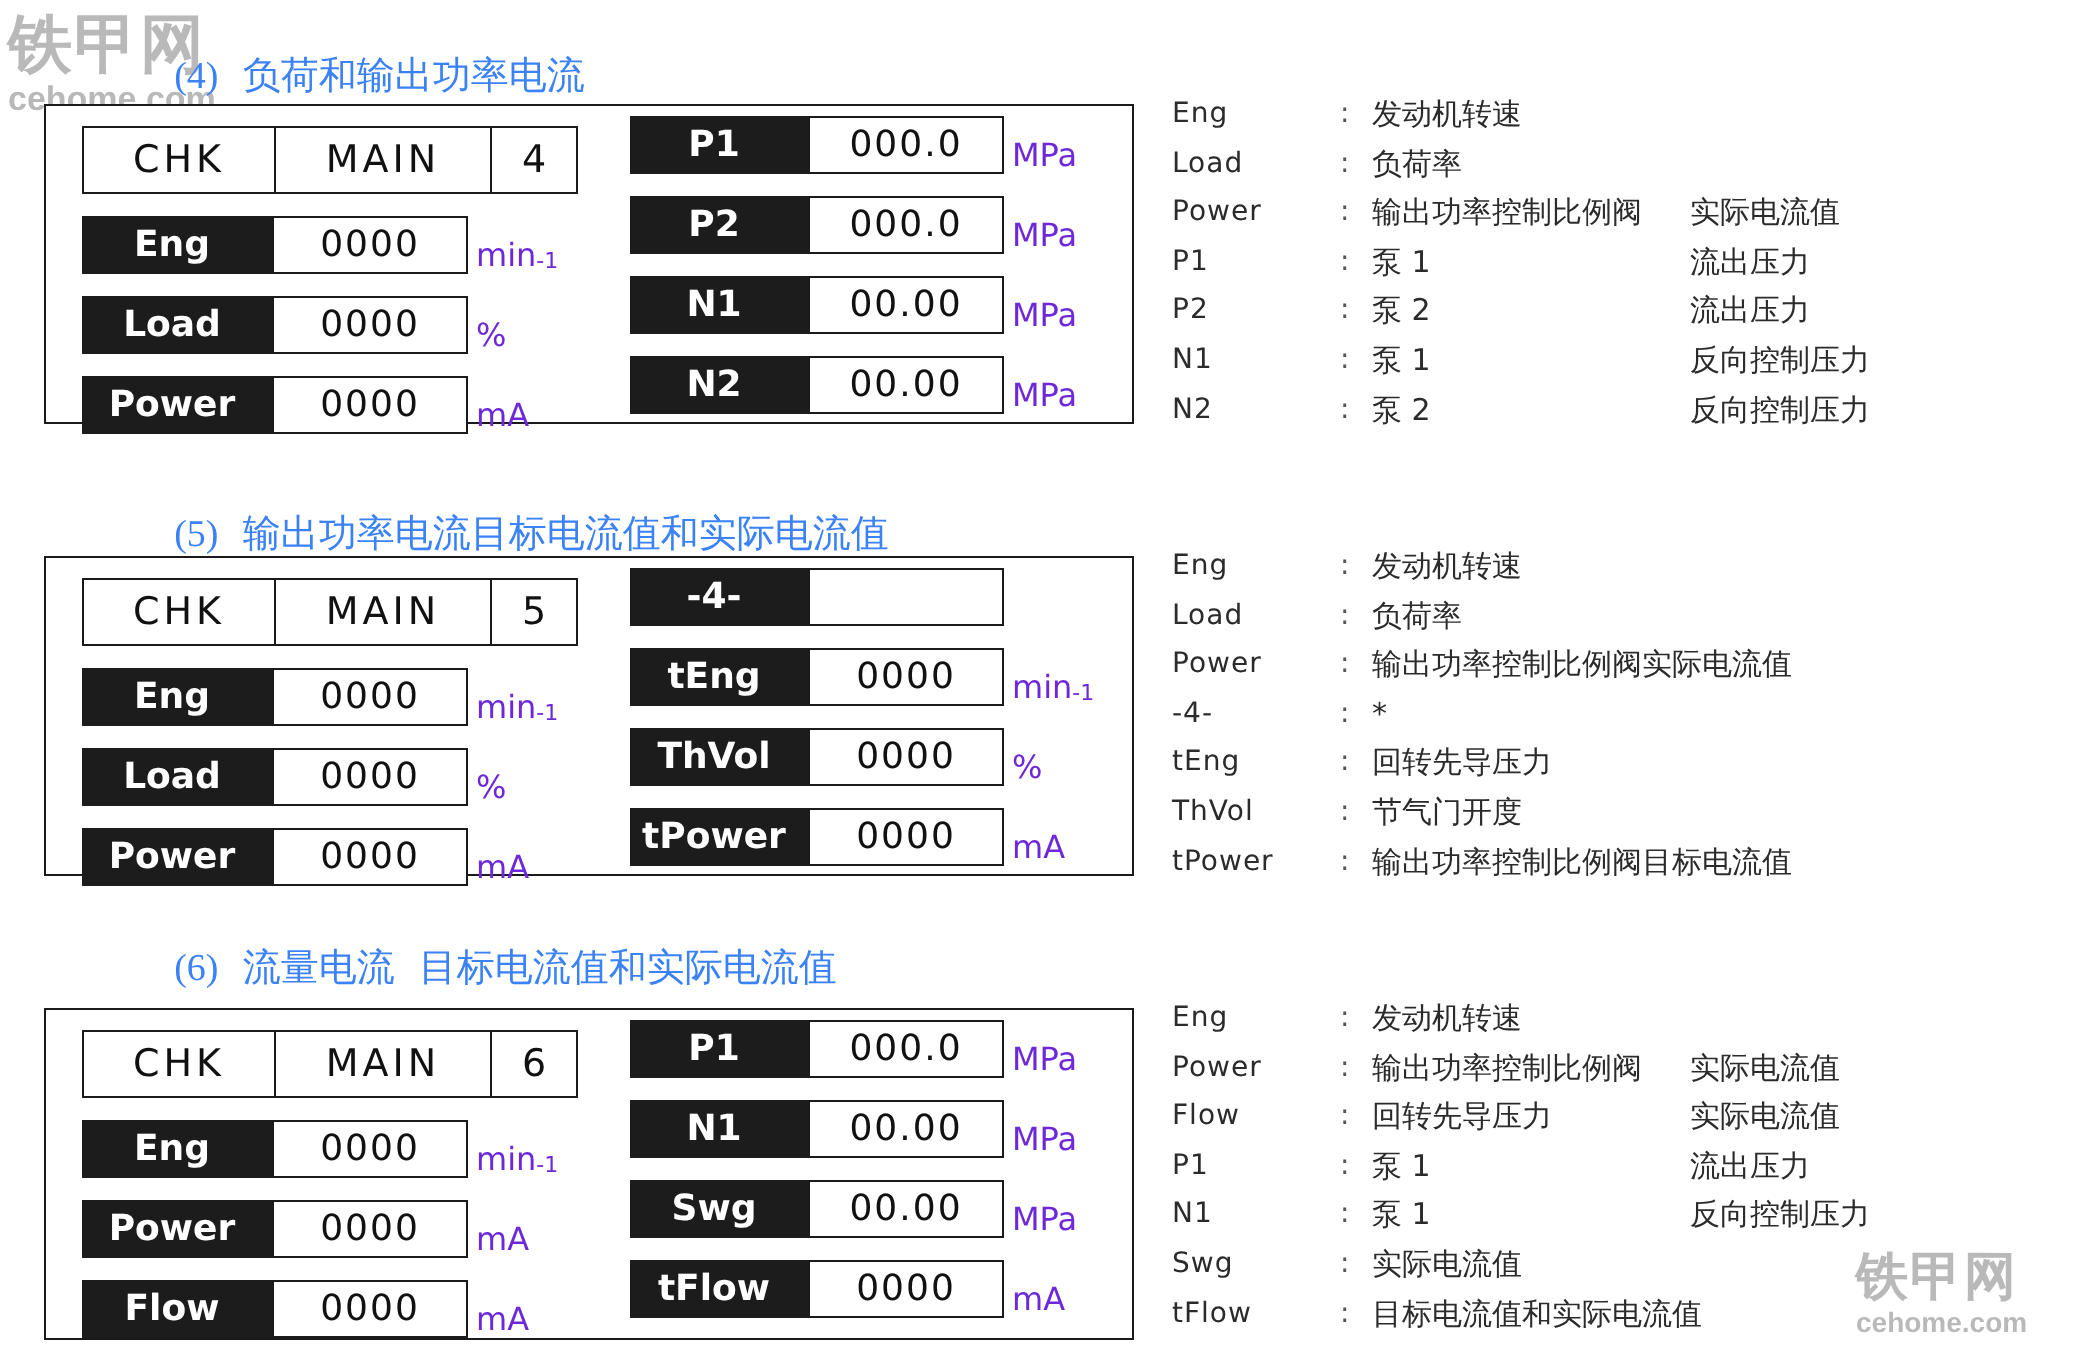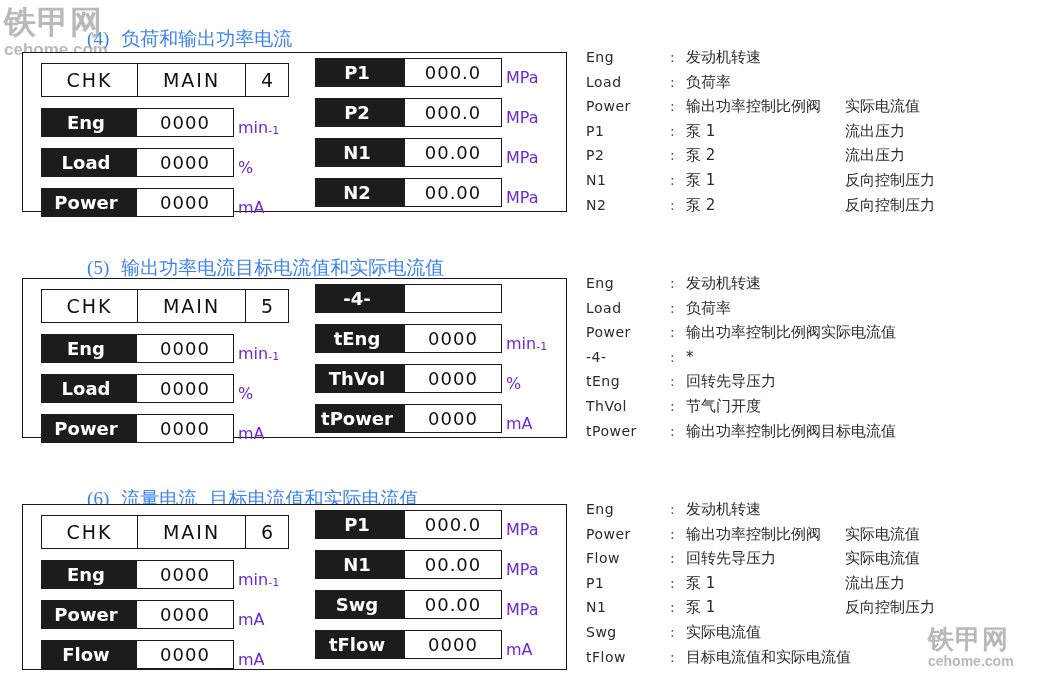--- a/index.html
+++ b/index.html
@@ -414,21 +414,21 @@
     <span class="legend-desc2"></span>
   </div>
   <div class="legend-row">
     <span class="legend-key">tPower</span>
     <span class="legend-colon">:</span>
     <span class="legend-desc1">输出功率控制比例阀目标电流值</span>
     <span class="legend-desc2"></span>
   </div>
 </div>
 
-<div class="section-title" id="title-6" style="left:75px; top:470px;">
+<div class="section-title" id="title-6" style="left:75px; top:456px;">
   <span class="num">(6)</span><span>&nbsp;&nbsp;</span><span>流量电流  目标电流值和实际电流值</span>
 </div>
 
 <div class="panel" id="panel-6" style="left:22px; top:504px; width:545px; height:166px;">
 
   <div class="lcd-col" style="left:18px; top:10px;">
     <div class="hdr-row">
       <div class="hdr-cell chk">CHK</div>
       <div class="hdr-cell main">MAIN</div>
       <div class="hdr-cell idx">6</div>

